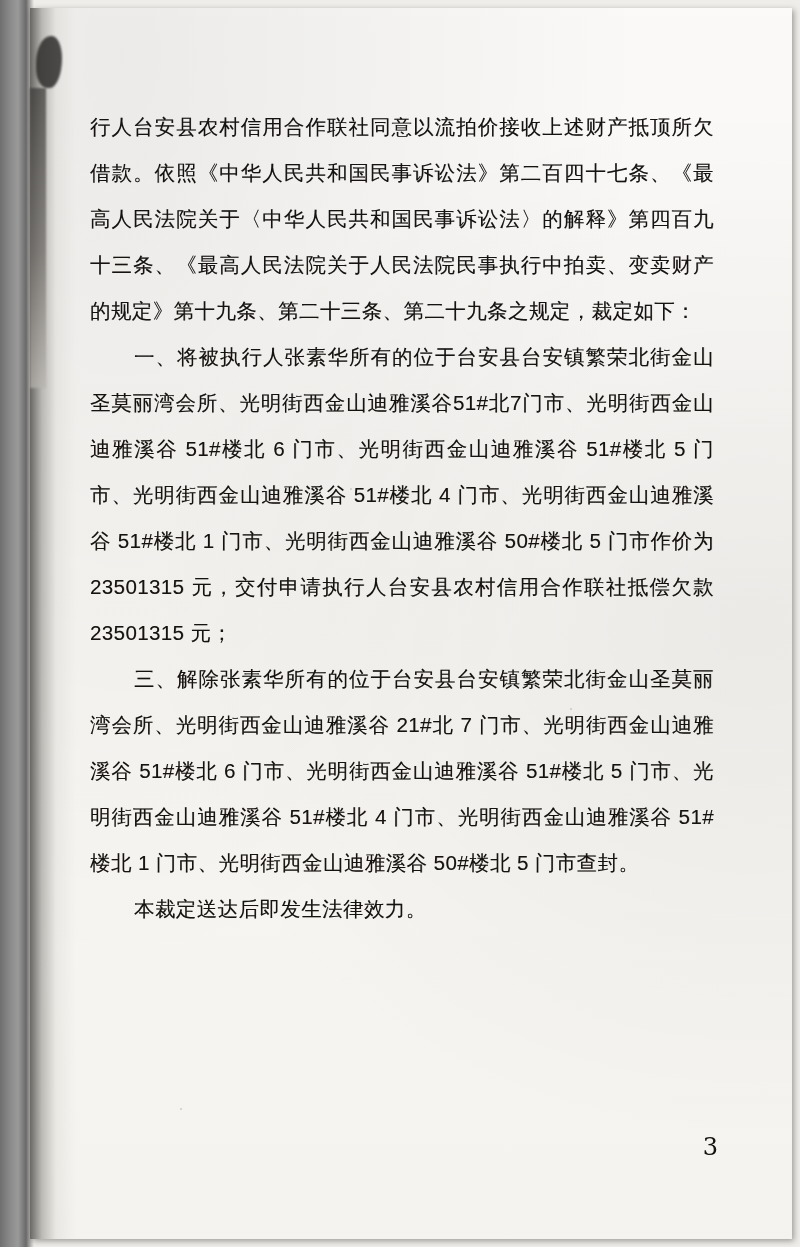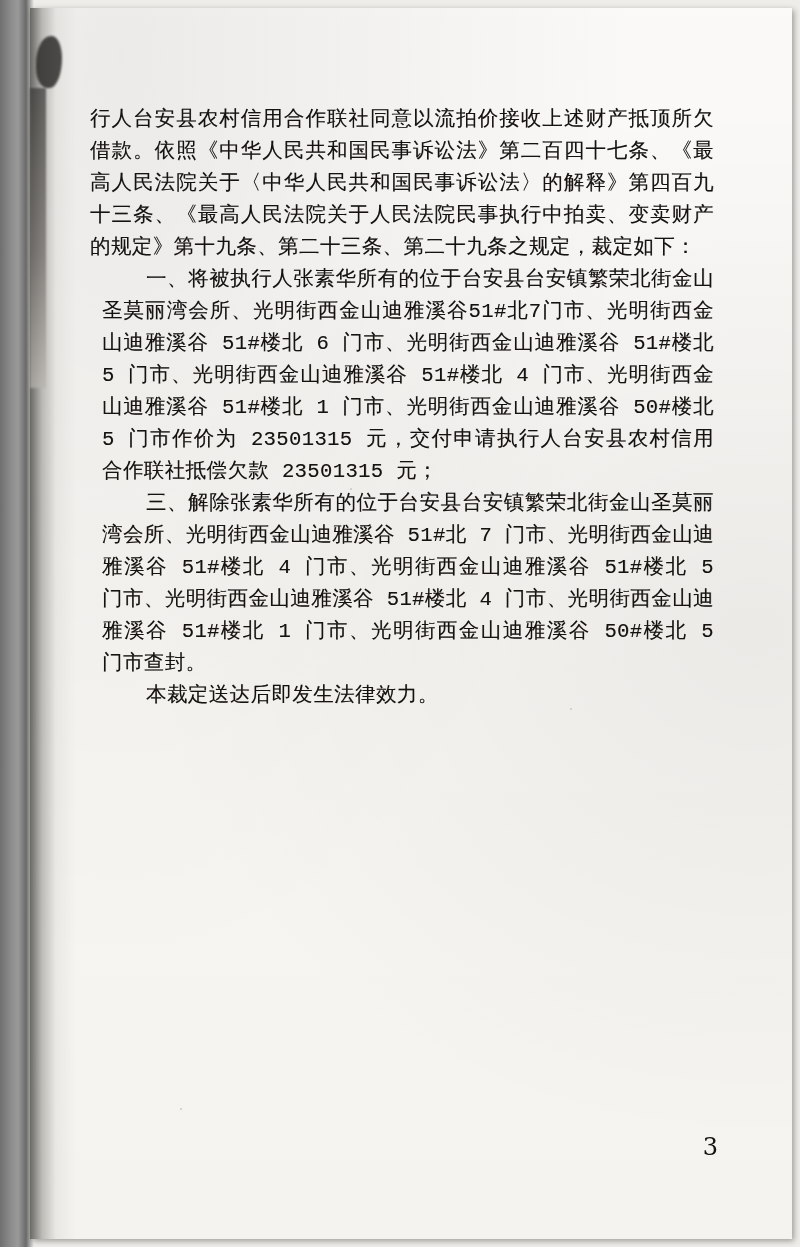--- a/index.html
+++ b/index.html
@@ -76,36 +76,35 @@
     opacity: 0.7;
     pointer-events: none;
   }
 
   
   .doc-body {
     position: absolute;
     left: 60px;
     top: 96px;
     width: 624px;
-    font-family: Liberation Mono, monospace;
+    font-family: Liberation Sans, sans-serif;
     font-size: 20.5px;
-    line-height: 32px;
+    line-height: 46px;
     color: #15120f;
     letter-spacing: 0.4px;
     text-align: justify;
     text-justify: inter-character;
   }
   .para {
     margin: 0 0 0 0;
     text-indent: 0;
     white-space: normal;
   }
   .para.indent {
     text-indent: 44px;
-    margin-left: 12px;
   }
   .para + .para {
     margin-top: 0;
   }
   
   .doc-body .para {
     text-shadow: 0.3px 0.3px 0 rgba(0,0,0,0.35);
   }
   .page-number {
     position: absolute;
@@ -134,19 +133,19 @@
     <div class="binding-blob"></div>
     <div class="binding-blob2"></div>
 
     <div class="speck" style="left:320px; top:480px; width:2px; height:2px;"></div>
     <div class="speck" style="left:540px; top:700px; width:2px; height:2px;"></div>
     <div class="speck" style="left:150px; top:1100px; width:2px; height:2px;"></div>
 
     <div class="doc-body">
       <p class="para">行人台安县农村信用合作联社同意以流拍价接收上述财产抵顶所欠借款。依照《中华人民共和国民事诉讼法》第二百四十七条、《最高人民法院关于〈中华人民共和国民事诉讼法〉的解释》第四百九十三条、《最高人民法院关于人民法院民事执行中拍卖、变卖财产的规定》第十九条、第二十三条、第二十九条之规定，裁定如下：</p>
       <p class="para indent">一、将被执行人张素华所有的位于台安县台安镇繁荣北街金山圣莫丽湾会所、光明街西金山迪雅溪谷51#北7门市、光明街西金山迪雅溪谷 51#楼北 6 门市、光明街西金山迪雅溪谷 51#楼北 5 门市、光明街西金山迪雅溪谷 51#楼北 4 门市、光明街西金山迪雅溪谷 51#楼北 1 门市、光明街西金山迪雅溪谷 50#楼北 5 门市作价为 23501315 元，交付申请执行人台安县农村信用合作联社抵偿欠款 23501315 元；</p>
-      <p class="para indent">三、解除张素华所有的位于台安县台安镇繁荣北街金山圣莫丽湾会所、光明街西金山迪雅溪谷 51#北 7 门市、光明街西金山迪雅溪谷 51#楼北 4 门市、光明街西金山迪雅溪谷 51#楼北 5 门市、光明街西金山迪雅溪谷 51#楼北 4 门市、光明街西金山迪雅溪谷 51#楼北 1 门市、光明街西金山迪雅溪谷 50#楼北 5 门市查封。</p>
+      <p class="para indent">三、解除张素华所有的位于台安县台安镇繁荣北街金山圣莫丽湾会所、光明街西金山迪雅溪谷 21#北 7 门市、光明街西金山迪雅溪谷 51#楼北 6 门市、光明街西金山迪雅溪谷 51#楼北 5 门市、光明街西金山迪雅溪谷 51#楼北 4 门市、光明街西金山迪雅溪谷 51#楼北 1 门市、光明街西金山迪雅溪谷 50#楼北 5 门市查封。</p>
       <p class="para indent">本裁定送达后即发生法律效力。</p>
     </div>
 
     <div class="page-number">3</div>
   </div>
 </div>
 
 </body></html>

